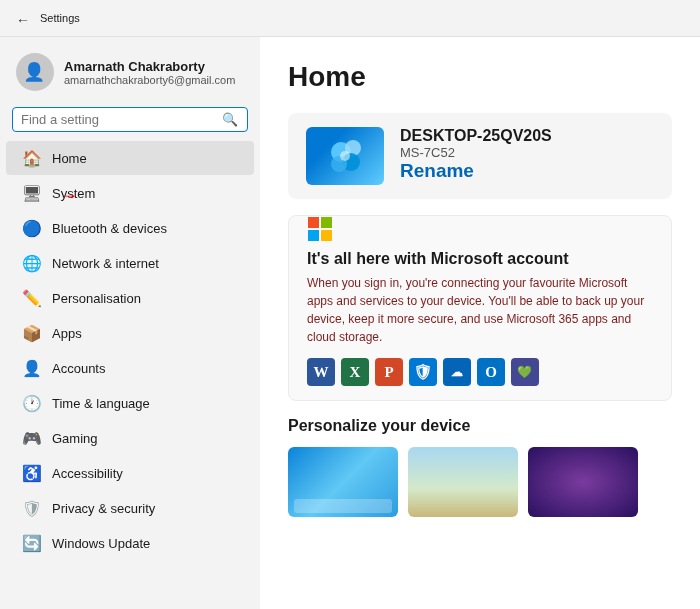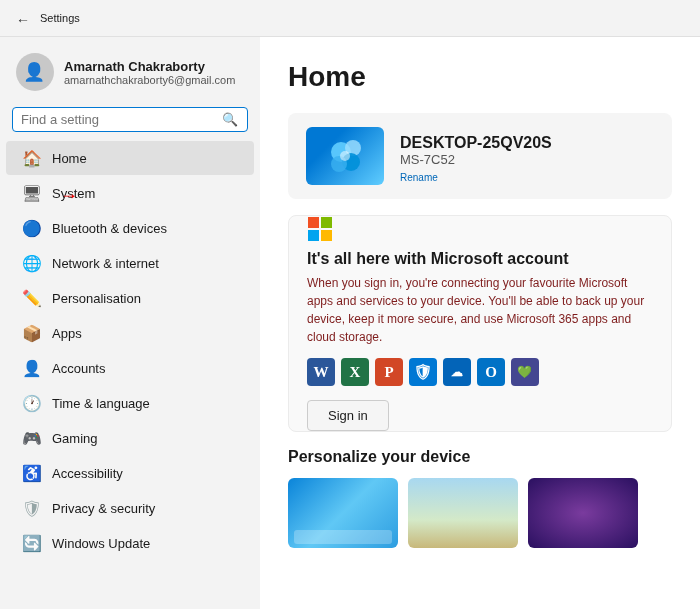--- a/index.html
+++ b/index.html
@@ -132,21 +132,21 @@
     }
     .page-title {
       font-size: 28px;
       font-weight: 600;
       color: #1a1a1a;
       margin-bottom: 20px;
     }
     
     .device-card {
       display: flex;
-      align-items: flex-end;
+      align-items: flex-start;
       gap: 16px;
       background: #f5f5f5;
       border-radius: 8px;
       padding: 14px 18px;
       margin-bottom: 16px;
     }
     .device-thumb {
       width: 78px;
       height: 58px;
       background: linear-gradient(135deg, #0078d4 30%, #60cdff 100%);
@@ -161,24 +161,25 @@
     .device-info .device-name {
       font-size: 16px;
       font-weight: 700;
       color: #1a1a1a;
     }
     .device-info .device-model {
       font-size: 13px;
       color: #555;
     }
     .device-info .rename-link {
-      font-size: 10px;
+      font-size: 19px;
       color: #0067b8;
       cursor: pointer;
       text-decoration: none;
+      font-weight: bold;
     }
     
     .ms-card {
       background: #f9f9f9;
       border-radius: 8px;
       padding: 0 18px;
       margin-bottom: 16px;
       border: 1px solid #ebebeb;
     }
     .ms-logo {
@@ -413,21 +414,20 @@
         <div class="ms-app-icon" style="background:#d24726;color:white;font-family:serif;">P</div>
 
         <div class="ms-app-icon" style="background:#0078d4;color:white;">🛡</div>
 
         <div class="ms-app-icon" style="background:#0364b8;color:white;font-size:12px;">☁</div>
 
         <div class="ms-app-icon" style="background:#0072c6;color:white;font-family:serif;">O</div>
 
         <div class="ms-app-icon" style="background:#444791;color:white;font-size:12px;">💚</div>
       </div>
-      <button class="sign-in-btn">Sign in</button>
     </div>
 
     <div class="personalize-section">
       <div class="section-title">Personalize your device</div>
       <div class="wallpaper-row">
         <div class="wallpaper-thumb wp1"></div>
         <div class="wallpaper-thumb wp2"></div>
         <div class="wallpaper-thumb wp3"></div>
       </div>
     </div>

